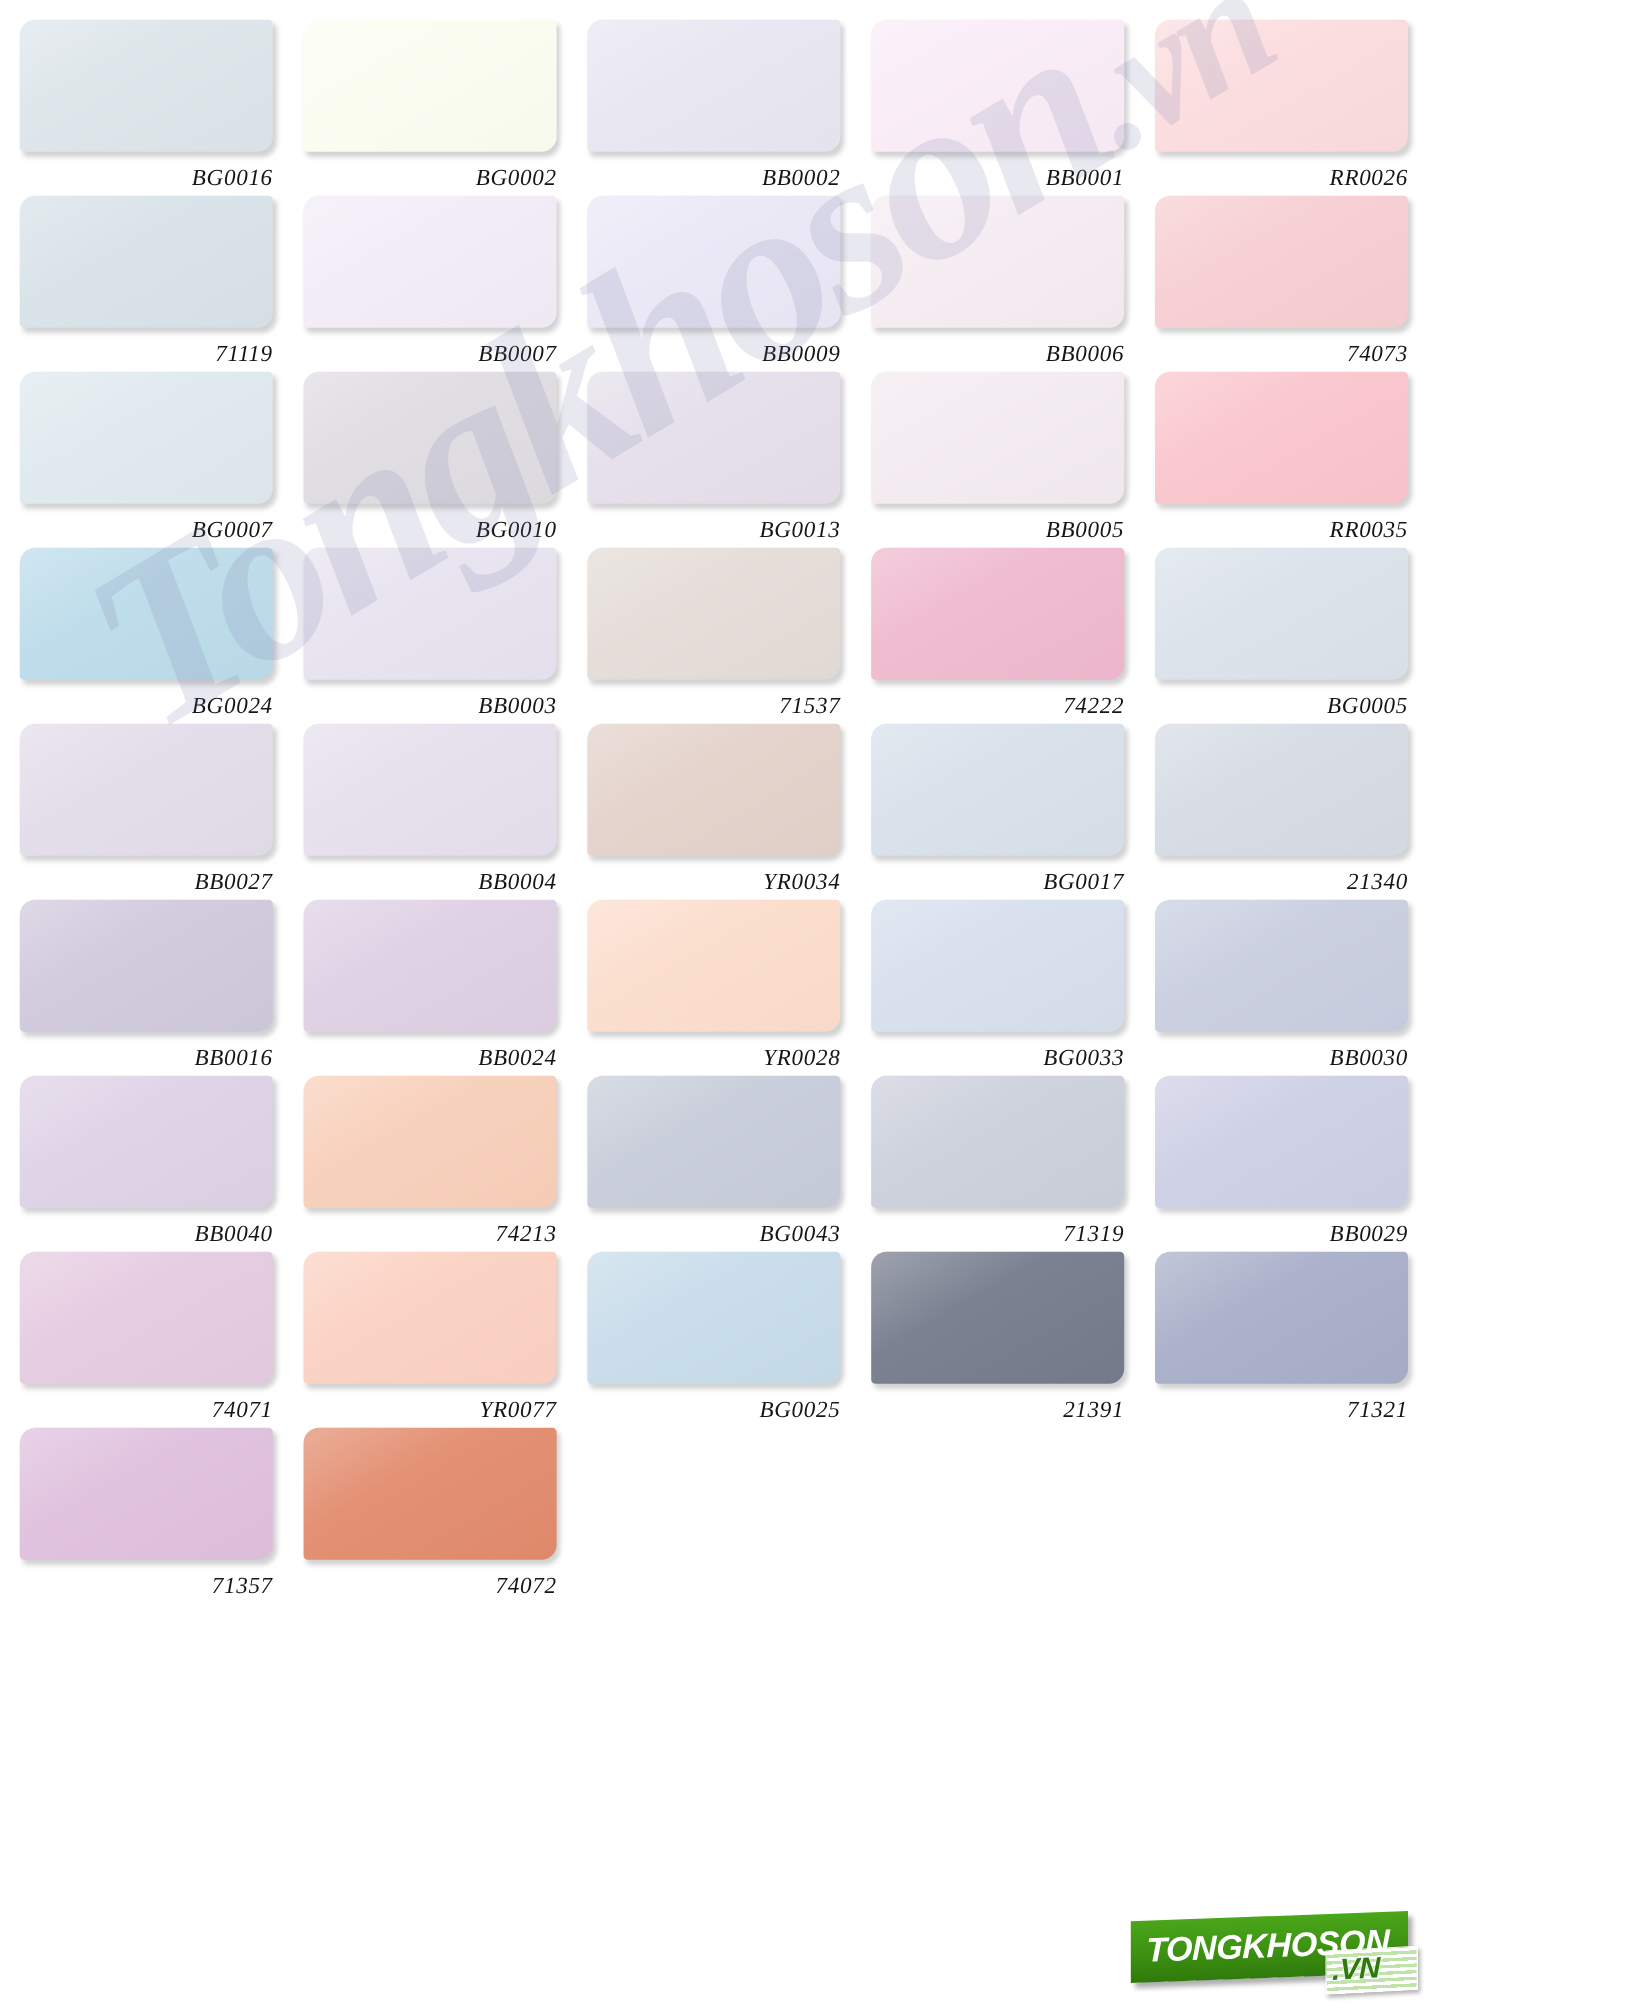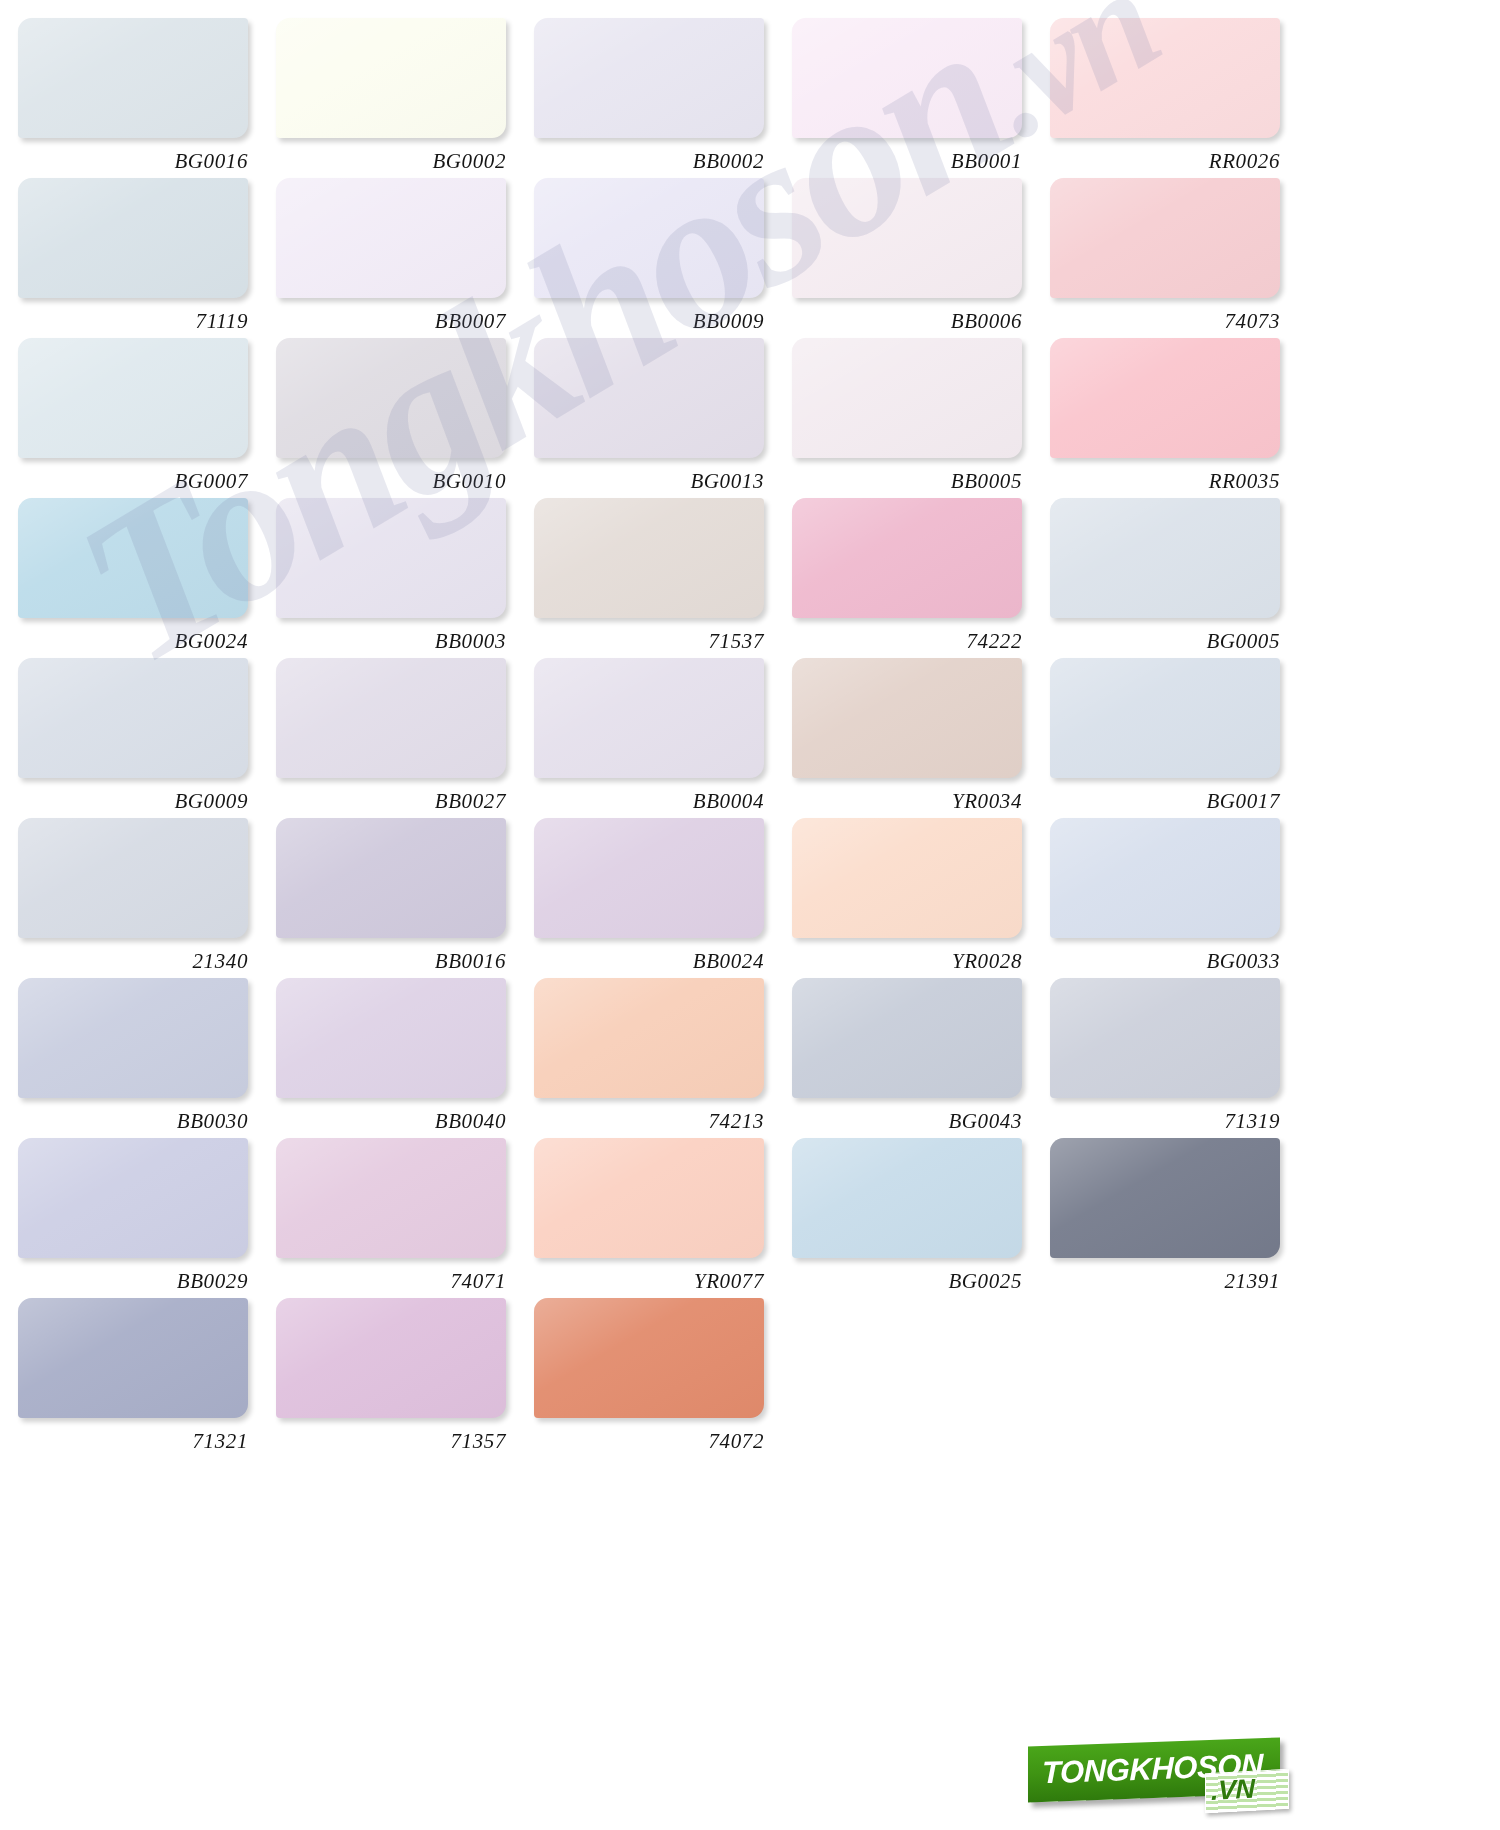--- a/index.html
+++ b/index.html
@@ -222,24 +222,20 @@
       </div>
       <div class="cell">
         <div class="chip" style="background: rgb(239, 185, 206);"></div>
         <div class="chip-label">74222</div>
       </div>
       <div class="cell">
         <div class="chip" style="background: rgb(219, 226, 234);"></div>
         <div class="chip-label">BG0005</div>
       </div>
       <div class="cell">
-        <div class="chip" style="background: rgb(217, 223, 232);"></div>
-        <div class="chip-label">BG0009</div>
-      </div>
-      <div class="cell">
         <div class="chip" style="background: rgb(226, 221, 233);"></div>
         <div class="chip-label">BB0027</div>
       </div>
       <div class="cell">
         <div class="chip" style="background: rgb(229, 224, 236);"></div>
         <div class="chip-label">BB0004</div>
       </div>
       <div class="cell">
         <div class="chip" style="background: rgb(227, 210, 202);"></div>
         <div class="chip-label">YR0034</div>

